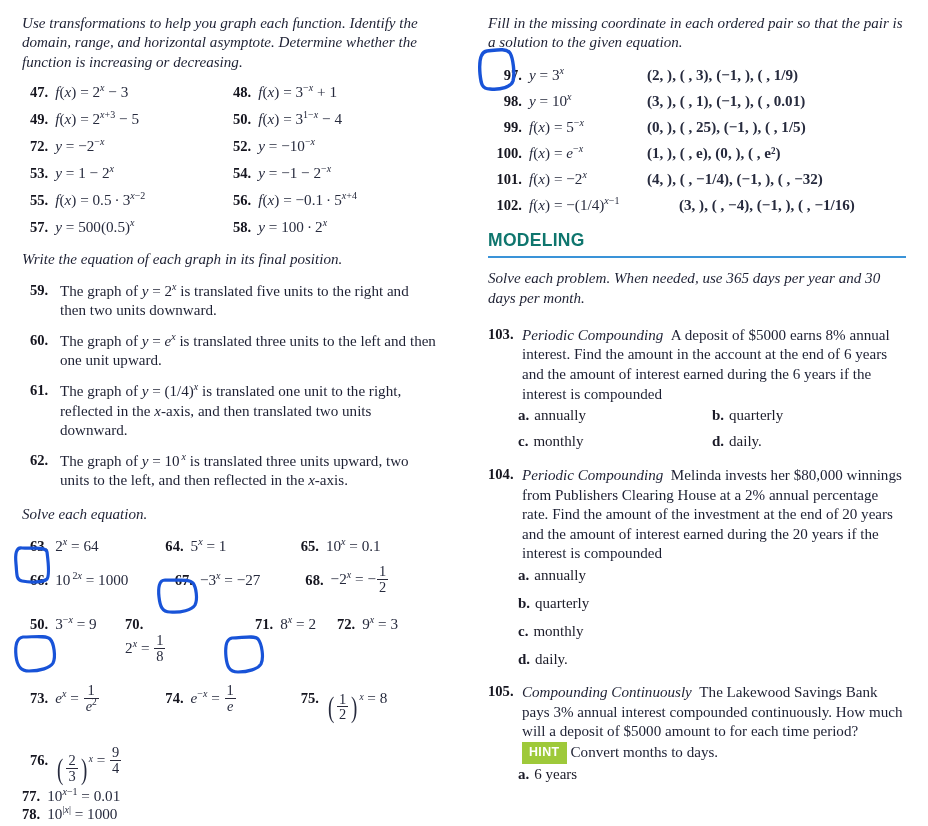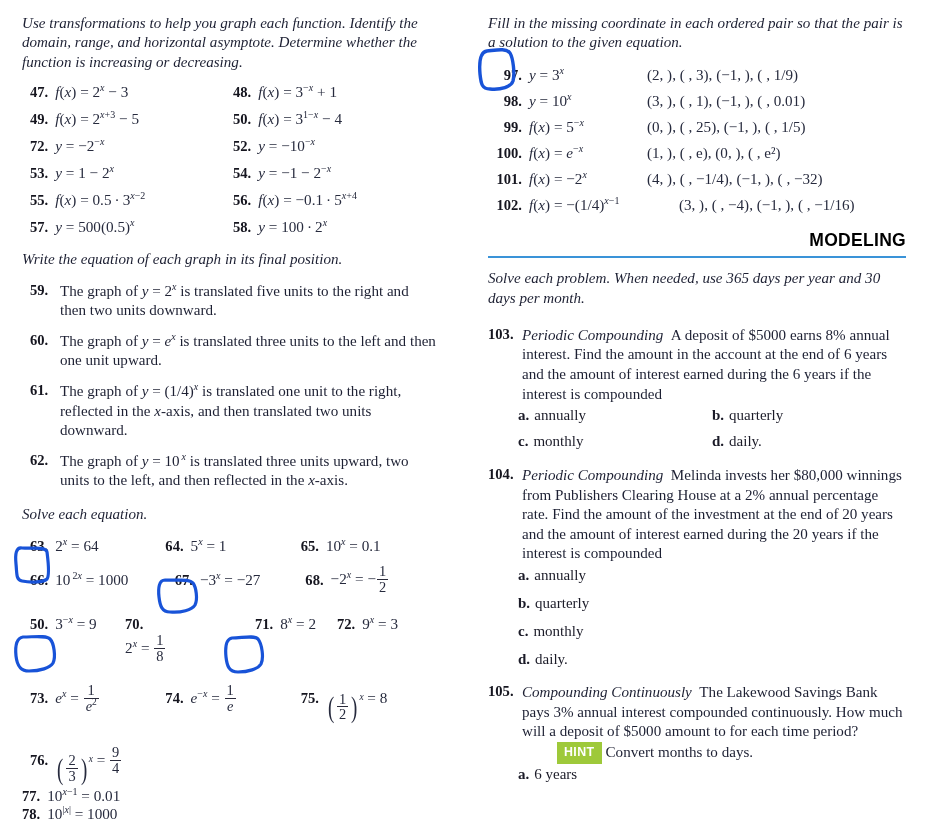--- a/index.html
+++ b/index.html
@@ -113,21 +113,21 @@
   }
 
   
   .pair-row {
     display: flex;
     align-items: baseline;
     margin-bottom: 8px;
   }
   .pair-row .num { width: 34px; flex: none; text-align: right; padding-right: 7px; }
   .pair-row .eqn { width: 118px; flex: none; }
-  .pair-row .pairs { font-size: 15.1px; color: #262a3d; white-space: nowrap; }
+  .pair-row .pairs { font-size: 15.1px; color: #262a3d; white-space: nowrap; font-weight: bold; }
 
   
   .section-head {
     margin: 16px 0 0 0;
     font-family: "Liberation Sans", sans-serif;
     font-weight: bold;
     font-size: 17.5px;
     letter-spacing: 0.3px;
   }
   .section-rule {
@@ -388,21 +388,21 @@
       <span class="math eqn"><i class="v">f</i>(<i class="v">x</i>) = −2<sup><i class="v">x</i></sup></span>
       <span class="pairs">(4,  ), (  , −1/4), (−1,  ), (  , −32)</span>
     </div>
 
     <div class="pair-row">
       <span class="num">102.</span>
       <span class="math eqn" style="width:150px;"><i class="v">f</i>(<i class="v">x</i>) = −(1/4)<sup><i class="v">x</i>−1</sup></span>
       <span class="pairs">(3,  ), (  , −4), (−1,  ), (  , −1/16)</span>
     </div>
 
-    <div class="section-head" style="color: #000000; text-align: right;">MODELING</div>
+    <div class="section-head" style="color: #0f766e;">MODELING</div>
     <div class="section-rule" style="background: rgb(58, 147, 216);"></div>
 
     <p class="direction tight" style="margin-bottom:18px;">Solve each problem. When needed, use 365 days per year and 30 days per month.</p>
 
     <div class="para-row" style="margin-bottom:3px;">
       <span class="num" style="width:34px;padding-left:0;">103.</span>
       <div class="body"><i>Periodic Compounding</i>&nbsp;&nbsp;<span>A deposit of $5000 earns 8% annual interest. Find the amount in the account at the end of 6 years and the amount of interest earned during the 6 years if the interest is compounded</span></div>
     </div>
     <div class="subs" style="margin-bottom:9px;">
       <div class="sub"><span class="sub-label">a.</span><span>annually</span></div>
@@ -418,21 +418,21 @@
       <div class="body"><i>Periodic Compounding</i>&nbsp;&nbsp;<span>Melinda invests her $80,000 winnings from Publishers Clearing House at a 2% annual percentage rate. Find the amount of the investment at the end of 20 years and the amount of interest earned during the 20 years if the interest is compounded</span></div>
     </div>
     <div class="sub-stack"><span class="sub-label">a.</span><span>annually</span></div>
     <div class="sub-stack"><span class="sub-label">b.</span><span>quarterly</span></div>
     <div class="sub-stack"><span class="sub-label">c.</span><span>monthly</span></div>
     <div class="sub-stack" style="margin-bottom:15px;"><span class="sub-label">d.</span><span>daily.</span></div>
 
     <div class="para-row" style="margin-bottom:2px;">
       <span class="num" style="width:34px;padding-left:0;">105.</span>
       <div class="body"><i>Compounding Continuously</i>&nbsp;&nbsp;<span>The Lakewood Savings Bank pays 3% annual interest compounded continuously. How much will a deposit of $5000 amount to for each time period?</span>
-        <span class="hint-badge" style="background: rgb(158, 201, 58); margin-left: 35px;">HINT</span><span>Convert months to days.</span>
+        <span class="hint-badge" style="background: rgb(158, 201, 58);">HINT</span><span>Convert months to days.</span>
       </div>
     </div>
     <div class="sub-stack"><span class="sub-label">a.</span><span>6 years</span></div>
 
   </div>
 
   <div class="annot" style="left:12px;top:542px;">
     <svg width="46" height="46" viewBox="0 0 46 46" aria-hidden="true">
       <path d="M10 6 C4 5, 3 12, 4 22 C5 32, 4 38, 10 39 C20 41, 32 40, 35 37 C38 33, 36 18, 35 10 C34 4, 22 7, 10 6 Z" fill="none" stroke="#1853d8" stroke-width="3.2" stroke-linecap="round" stroke-linejoin="round"></path>
     </svg>

